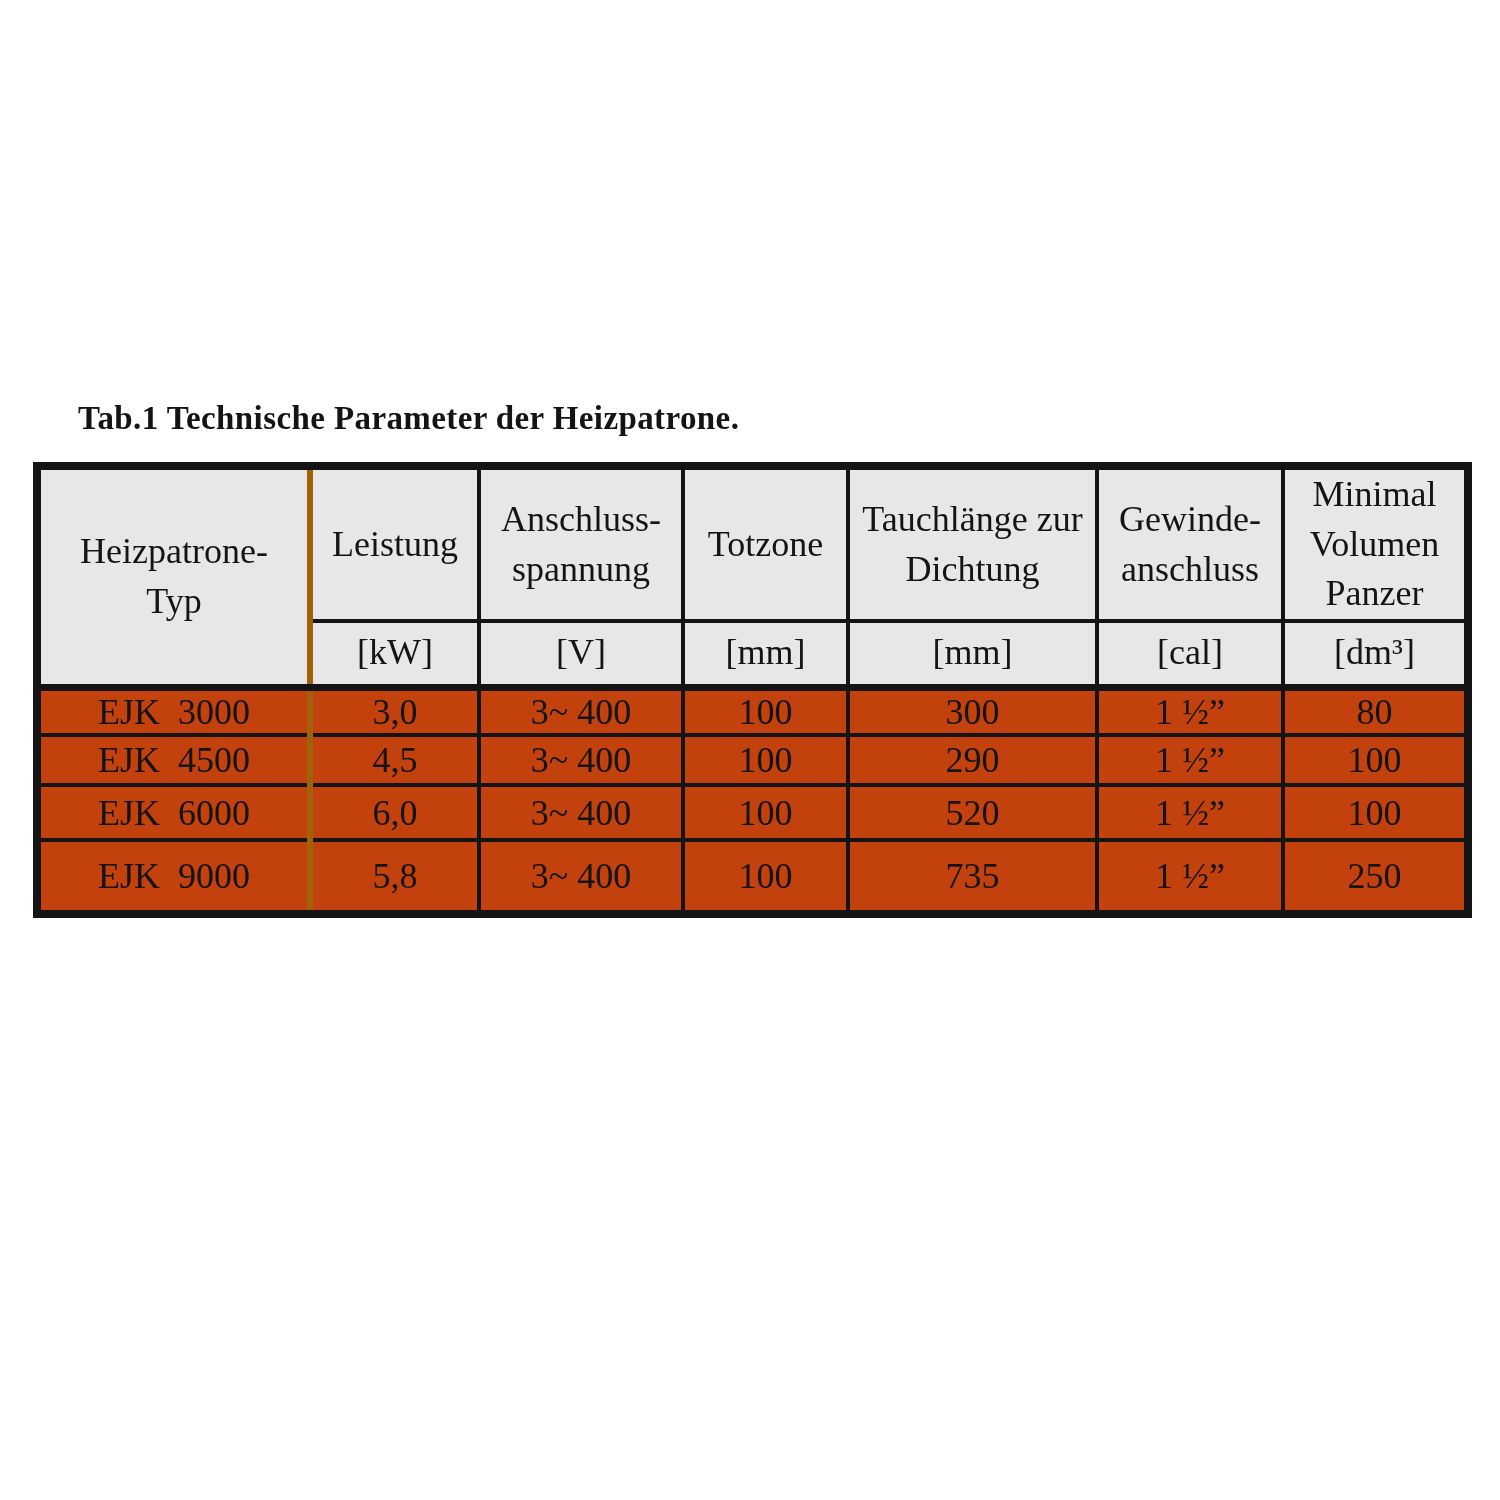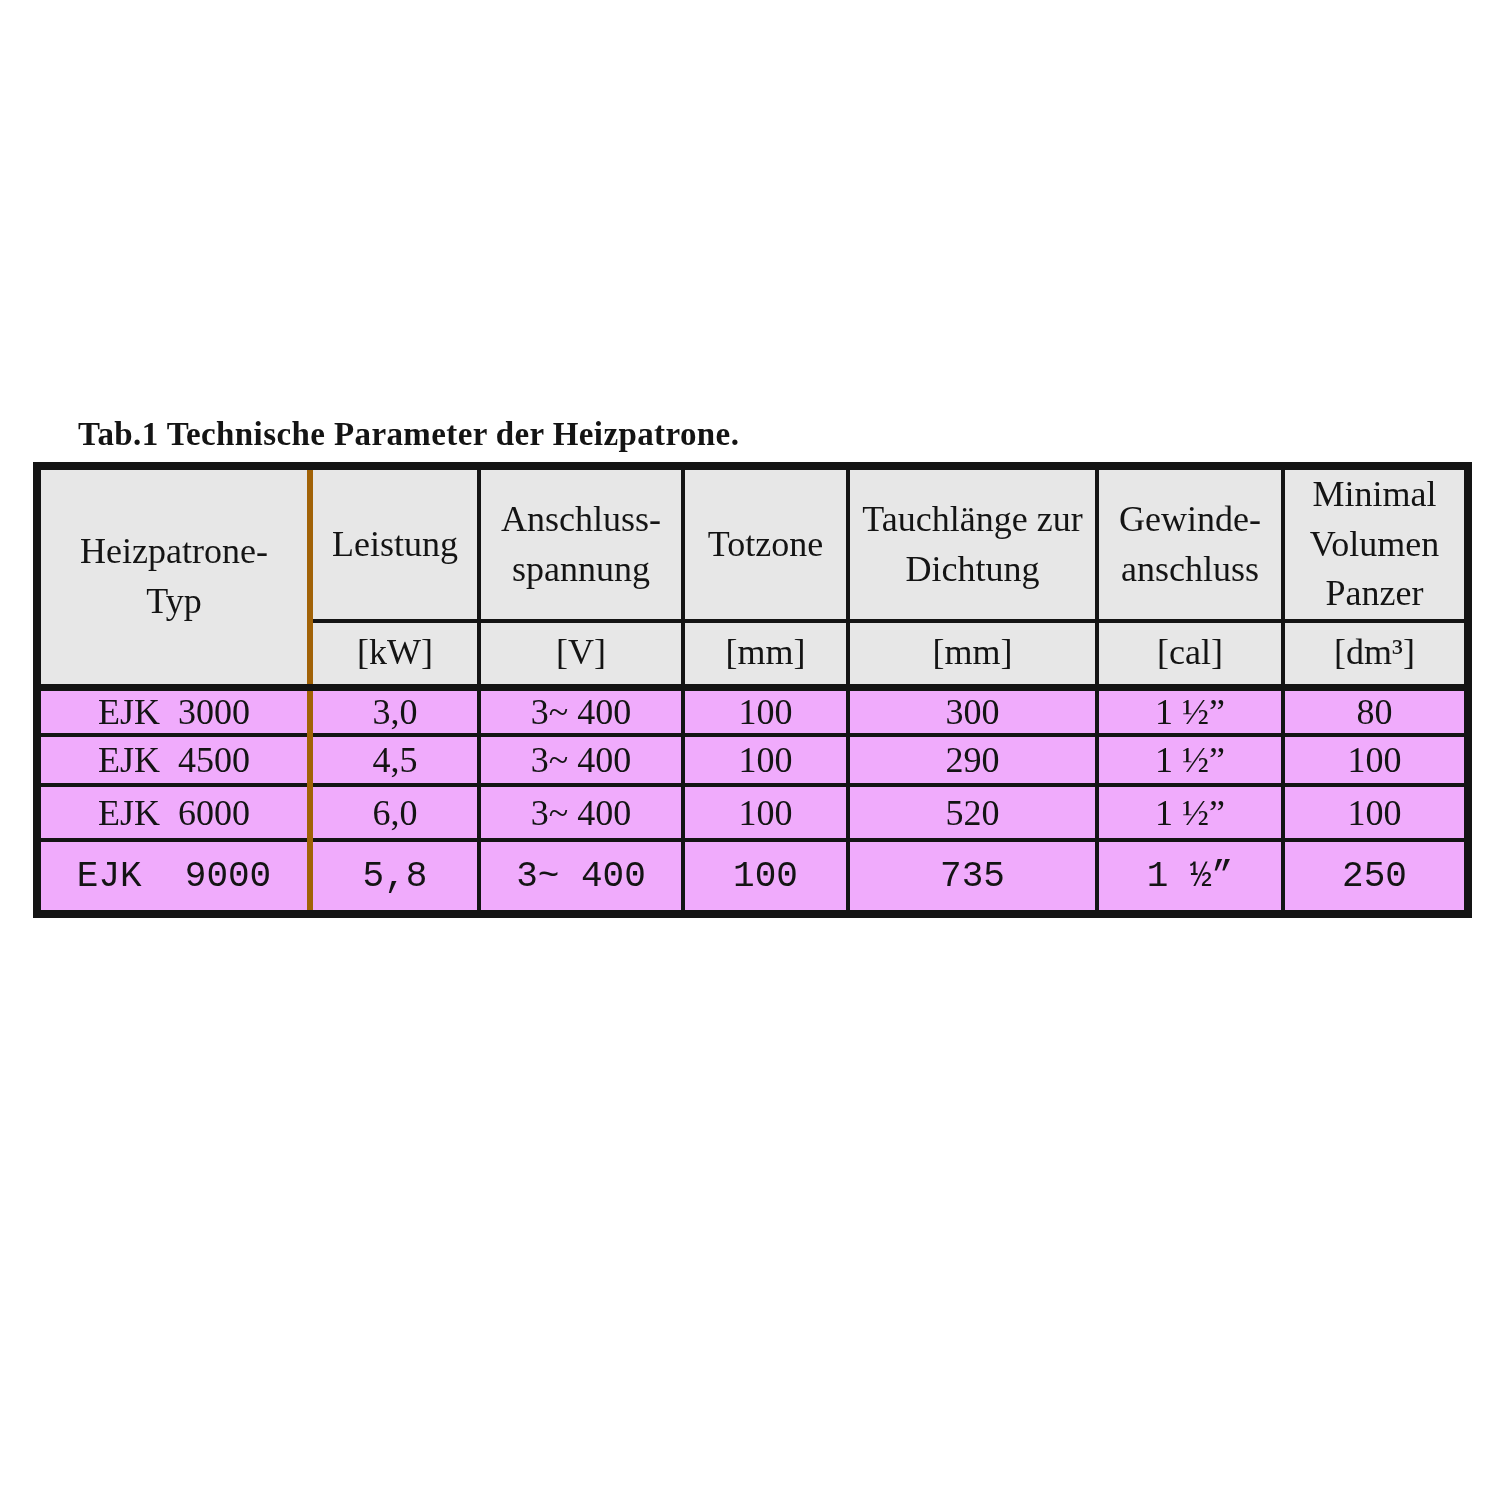--- a/index.html
+++ b/index.html
@@ -12,21 +12,21 @@
     width: 1500px;
     height: 1500px;
     background: #ffffff;
     font-family: "Liberation Serif", "DejaVu Serif", serif;
     color: #141414;
     overflow: hidden;
   }
   .doc-title {
     position: absolute;
     left: 78px;
-    top: 416px;
+    top: 400px;
     font-size: 33px;
     font-weight: bold;
     letter-spacing: 0.4px;
     white-space: nowrap;
   }
   table.param-table {
     position: absolute;
     left: 33px;
     top: 462px;
     width: 1431px;
@@ -58,22 +58,22 @@
   
   .param-table th.typ-cell,
   .param-table td.first-col {
     border-right: 6px solid #a16207;
   }
   .param-table tr.name-row { height: 138px; }
   .param-table tr.unit-row { height: 66px; }
   .param-table tbody tr.r0 { height: 48px; }
   .param-table tbody tr.r1 { height: 50px; }
   .param-table tbody tr.r2 { height: 55px; }
-  .param-table tbody tr.r3 { height: 74px; font-family: Liberation Mono, monospace; }
-  .param-table tbody td { background: #f0abfc; }
+  .param-table tbody tr.r3 { height: 74px; }
+  .param-table tbody td { background: #c2410c; }
   .hl { display: block; }
 </style>
 </head>
 <body>
 
 <div class="canvas">
 
   <div class="doc-title">Tab.1 Technische Parameter der Heizpatrone.</div>
 
   <table class="param-table">

